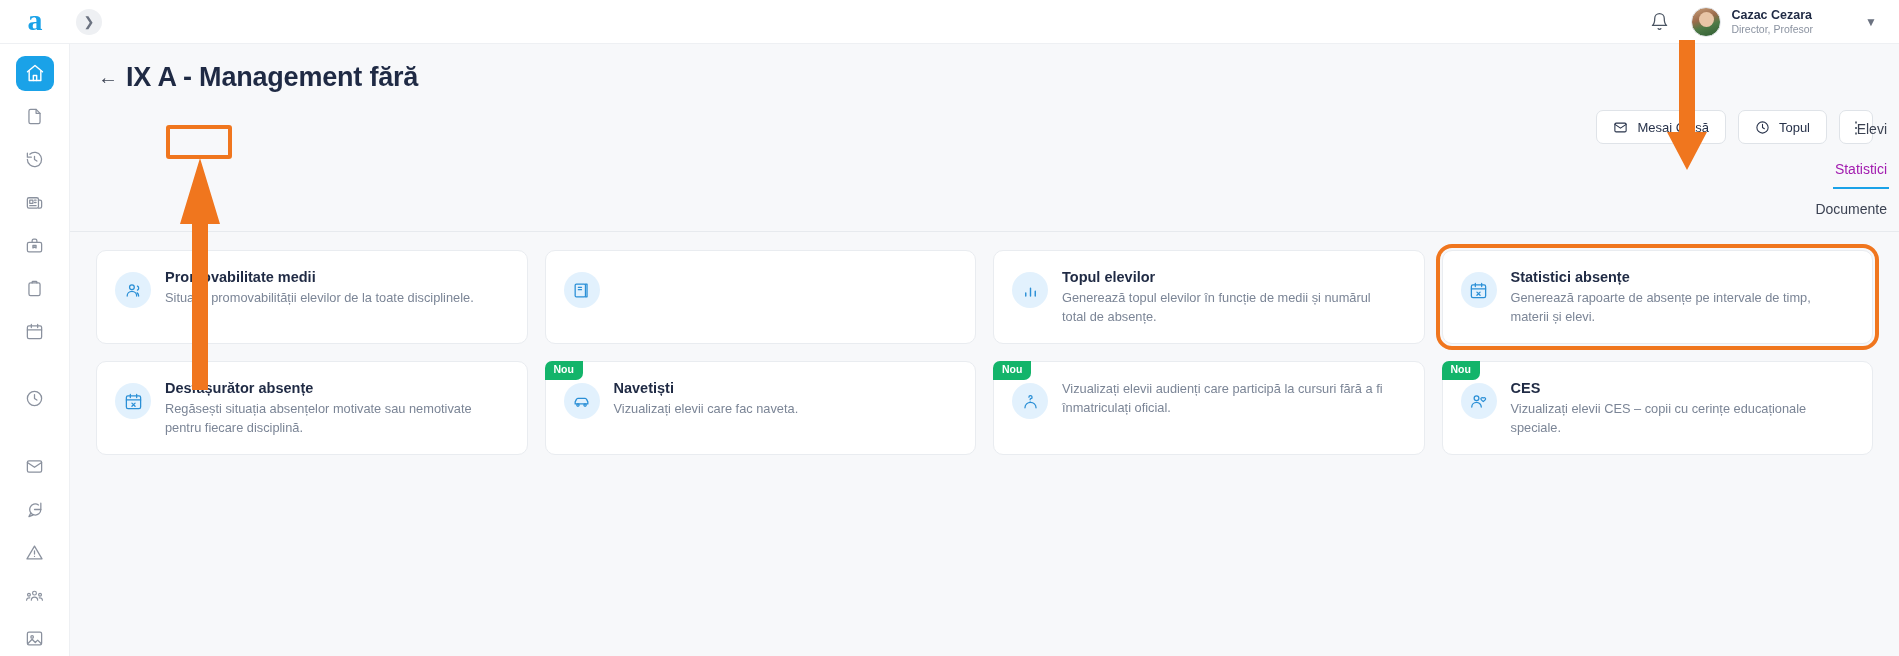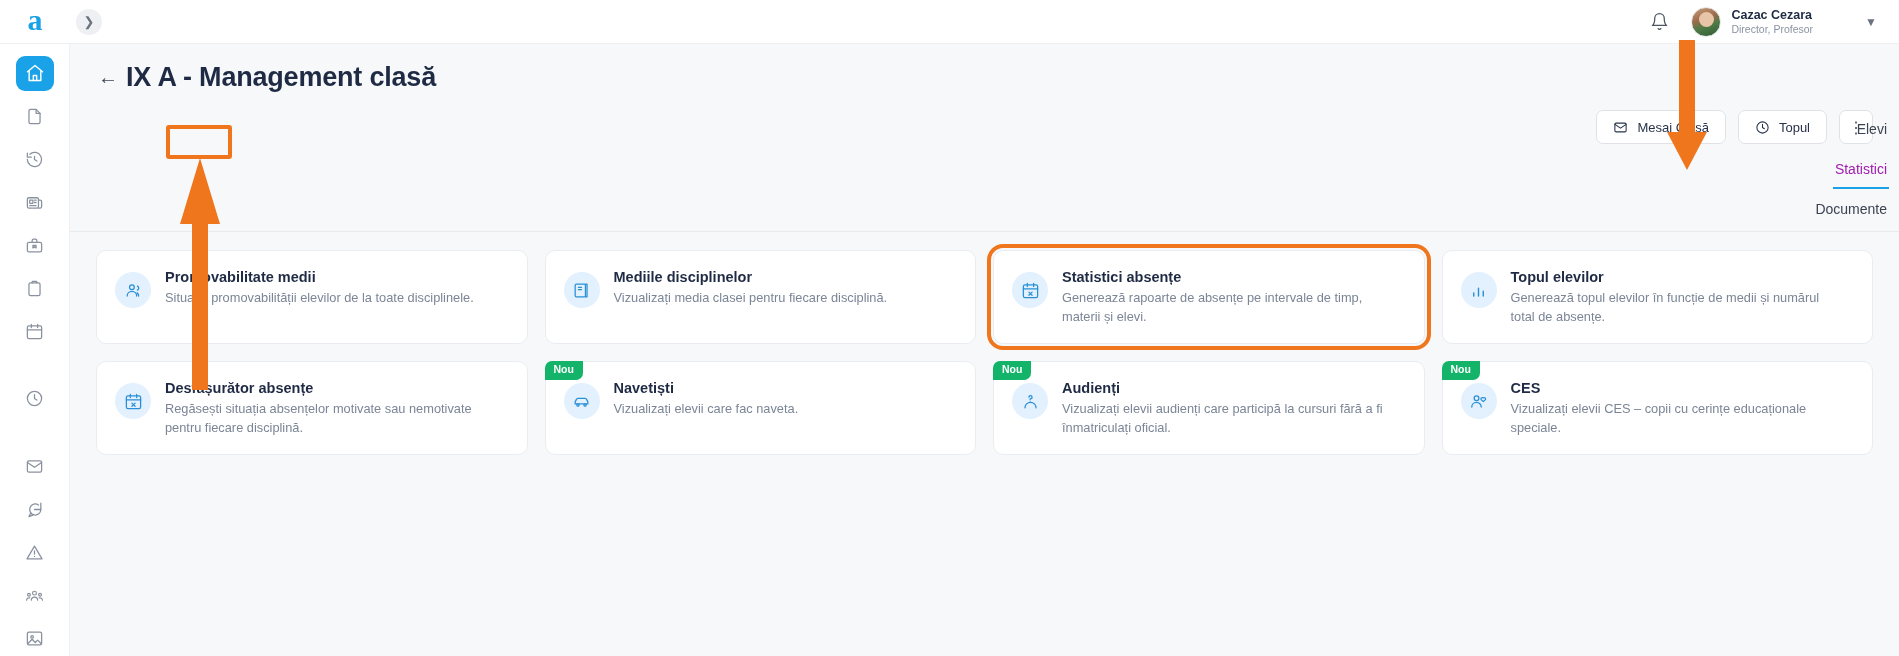--- a/index.html
+++ b/index.html
@@ -258,21 +258,21 @@
         <circle cx="9" cy="10" r="1.6"></circle>
         <path d="m4 18 5-5 4 4 3-3 4 4"></path>
       </svg>
   </div>
 </div>
 
 <div class="main">
 
   <div class="page-head">
     <div class="back-arrow">←</div>
-    <div class="page-title">IX A - Management clasă</div>
+    <div class="page-title">IX A - Management fără</div>
   </div>
 
   <div class="head-actions">
     <div class="btn">
       <svg width="15" height="15" viewBox="0 0 24 24" fill="none" stroke="currentColor" stroke-width="1.7" stroke-linecap="round" stroke-linejoin="round">
           <rect x="3" y="5" width="18" height="14" rx="2"></rect>
           <path d="m3 7 9 6 9-6"></path>
         </svg>
       <span>Mesaj Clasă</span>
     </div>
@@ -317,52 +317,48 @@
     </div>
 
     <div class="card">
       <div class="card-icon">
         <svg width="19" height="19" viewBox="0 0 24 24" fill="none" stroke="currentColor" stroke-width="1.6" stroke-linecap="round" stroke-linejoin="round">
             <rect x="4" y="4" width="13" height="16" rx="1.5"></rect>
             <path d="M17 4h2v16h-2"></path>
             <path d="M8 8h4M8 11h4"></path>
           </svg>
       </div>
-      <div class="card-body">
-        <div class="card-title">Mediile disciplinelor</div>
-        <div class="card-desc">Vizualizați media clasei pentru fiecare disciplină.</div>
+    </div>
+
+    <div class="card">
+      <div class="card-icon">
+        <svg width="19" height="19" viewBox="0 0 24 24" fill="none" stroke="currentColor" stroke-width="1.8" stroke-linecap="round">
+            <path d="M6 15v4M12 9v10M18 13v6"></path>
+          </svg>
+      </div>
+      <div class="card-body">
+        <div class="card-title">Topul elevilor</div>
+        <div class="card-desc">Generează topul elevilor în funcție de medii și numărul total de absențe.</div>
       </div>
     </div>
 
     <div class="card highlight">
       <div class="card-icon">
         <svg width="19" height="19" viewBox="0 0 24 24" fill="none" stroke="currentColor" stroke-width="1.6" stroke-linecap="round" stroke-linejoin="round">
             <rect x="3" y="5" width="18" height="16" rx="2"></rect>
             <path d="M3 10h18M8 3v4M16 3v4"></path>
             <path d="m10 14 4 4M14 14l-4 4"></path>
           </svg>
       </div>
       <div class="card-body">
         <div class="card-title">Statistici absențe</div>
         <div class="card-desc">Generează rapoarte de absențe pe intervale de timp, materii și elevi.</div>
       </div>
     </div>
 
-    <div class="card">
-      <div class="card-icon">
-        <svg width="19" height="19" viewBox="0 0 24 24" fill="none" stroke="currentColor" stroke-width="1.8" stroke-linecap="round">
-            <path d="M6 15v4M12 9v10M18 13v6"></path>
-          </svg>
-      </div>
-      <div class="card-body">
-        <div class="card-title">Topul elevilor</div>
-        <div class="card-desc">Generează topul elevilor în funcție de medii și numărul total de absențe.</div>
-      </div>
-    </div>
-
     <div class="card row2">
       <div class="card-icon">
         <svg width="19" height="19" viewBox="0 0 24 24" fill="none" stroke="currentColor" stroke-width="1.6" stroke-linecap="round" stroke-linejoin="round">
             <rect x="3" y="5" width="18" height="16" rx="2"></rect>
             <path d="M3 10h18M8 3v4M16 3v4"></path>
             <path d="m10 14 4 4M14 14l-4 4"></path>
           </svg>
       </div>
       <div class="card-body">
         <div class="card-title">Desfășurător absențe</div>
@@ -388,21 +384,20 @@
     <div class="card row2">
       <div class="badge-nou">Nou</div>
       <div class="card-icon">
         <svg width="19" height="19" viewBox="0 0 24 24" fill="none" stroke="currentColor" stroke-width="1.6" stroke-linecap="round" stroke-linejoin="round">
             <path d="M10 6.5a2 2 0 1 1 2.4 2c-.7.2-.9.8-.9 1.4"></path>
             <path d="M11.5 12.5h.01"></path>
             <path d="M5 20a7 7 0 0 1 14 0"></path>
           </svg>
       </div>
       <div class="card-body">
-        <div class="card-title">Audienți</div>
         <div class="card-desc">Vizualizați elevii audienți care participă la cursuri fără a fi înmatriculați oficial.</div>
       </div>
     </div>
 
     <div class="card row2">
       <div class="badge-nou">Nou</div>
       <div class="card-icon">
         <svg width="19" height="19" viewBox="0 0 24 24" fill="none" stroke="currentColor" stroke-width="1.6" stroke-linecap="round" stroke-linejoin="round">
             <circle cx="9.5" cy="8" r="3"></circle>
             <path d="M3.5 19a6 6 0 0 1 12 0"></path>

